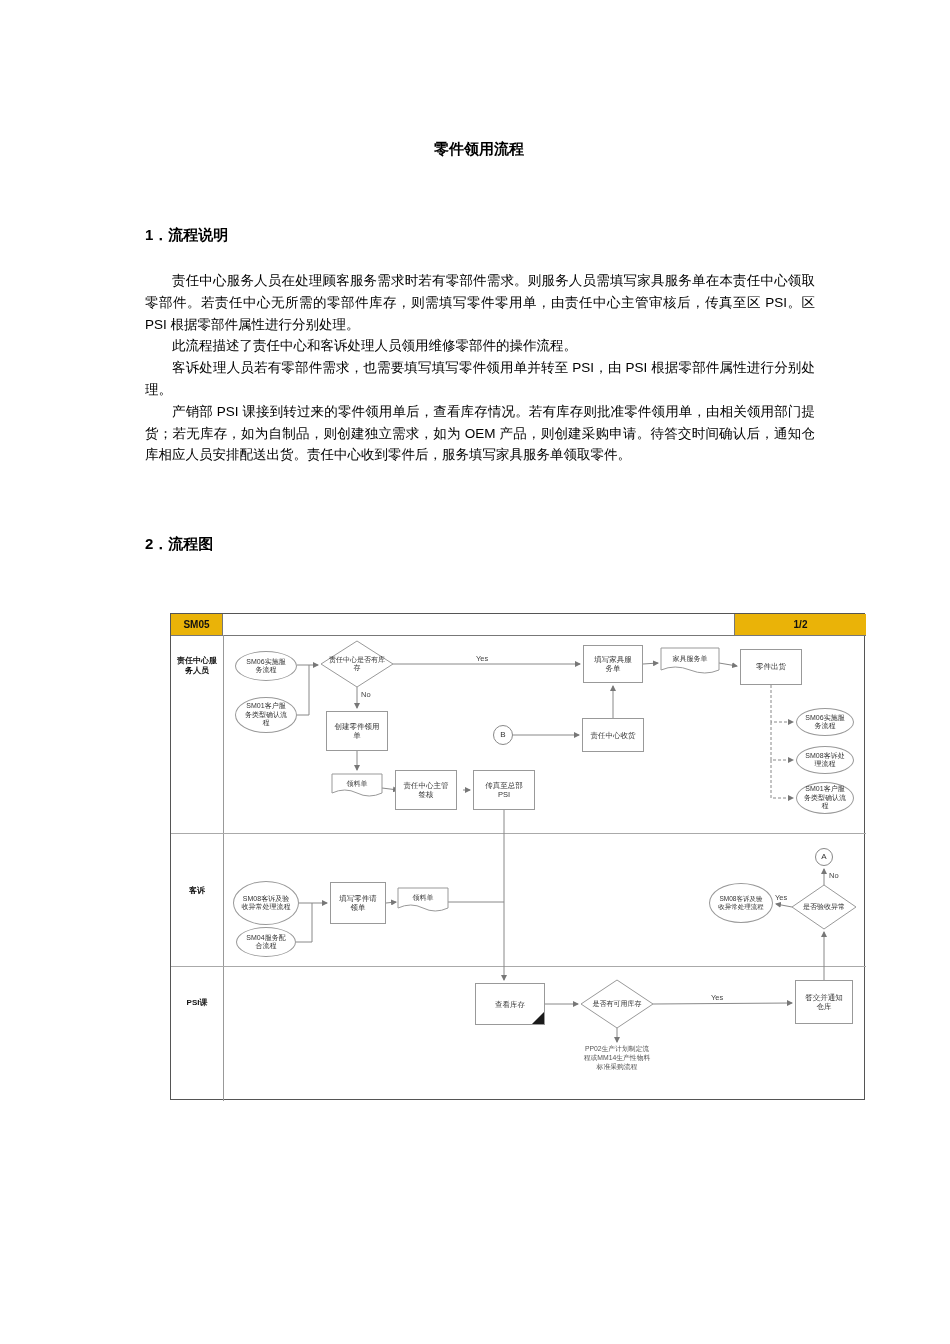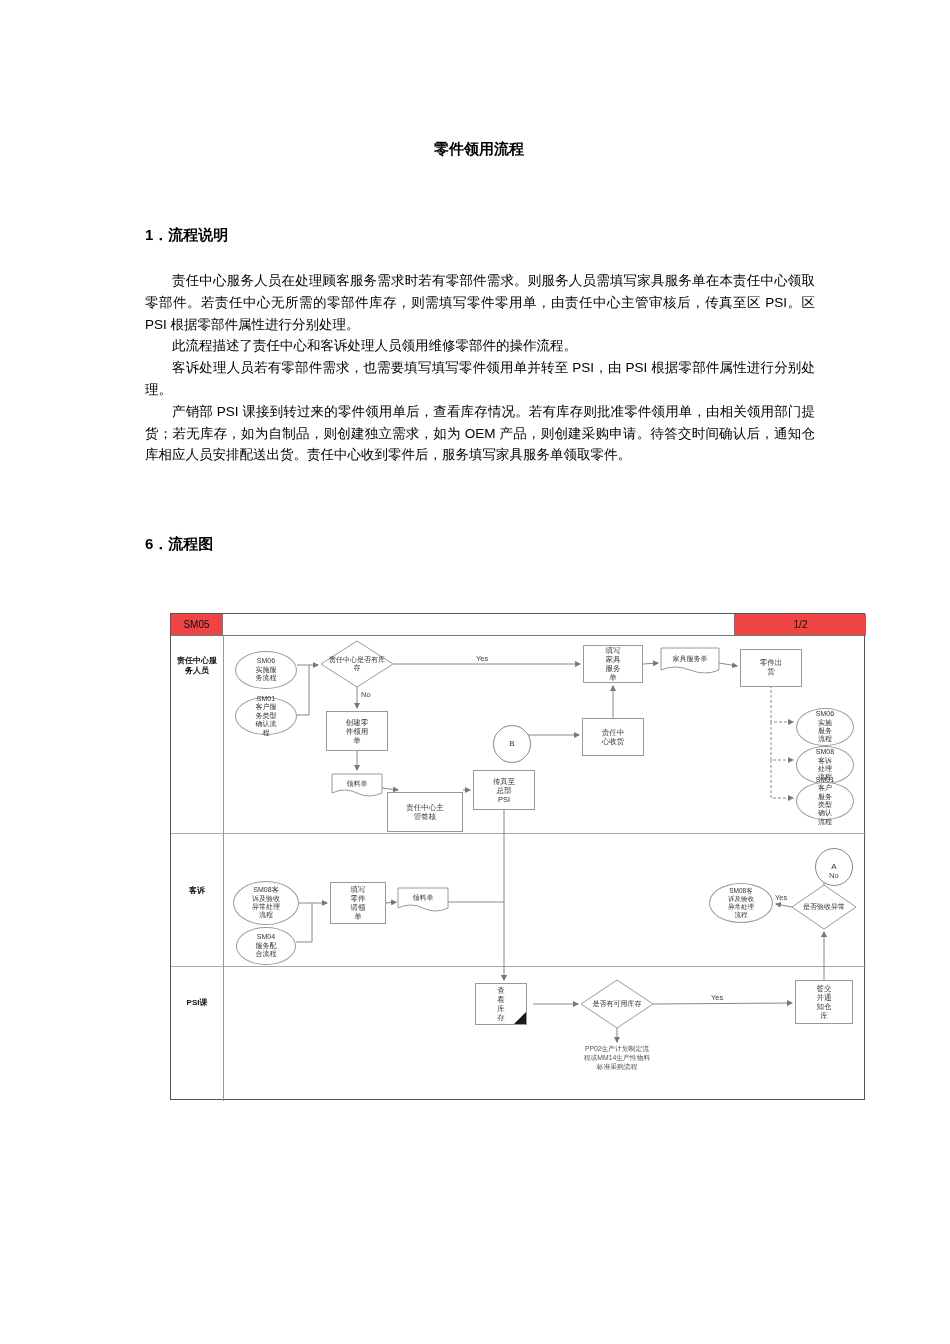--- a/index.html
+++ b/index.html
@@ -28,22 +28,22 @@
   }
   .body-text p { text-indent:2em; }
 
   
   .flowchart {
     position:absolute; left:170px; top:613px; width:695px; height:487px;
     border:1px solid #555; font-size:7.5px; color:#333; background:#fff;
   }
   .hdr-cell {
     position:absolute; top:0; height:21px;
-    display:flex; align-items:center; font-weight:normal; font-size:10px; color:#111;
-    background:#ef4444;
+    display:flex; align-items:center; font-weight:bold; font-size:10px; color:#111;
+    background:#eab308;
   }
   #hdr-code   { left:0;   width:52px;  justify-content:center; border-right:1px solid #777; }
   #hdr-title  { left:52px; width:511px; padding-left:6px; }
   #hdr-page   { left:563px; width:132px; justify-content:center; border-left:1px solid #777; }
   .hdr-bottom { position:absolute; top:21px; left:0; width:695px; border-top:1px solid #777; }
   .col-divider{ position:absolute; top:21px; left:52px; height:466px; border-left:1px solid #999; }
   .lane-sep   { position:absolute; left:0; width:695px; border-top:1px solid #aaa; }
   #lane-sep-1 { top:219px; }
   #lane-sep-2 { top:352px; }
 
@@ -54,21 +54,21 @@
   #lane-label-1 { top:42px; }
   #lane-label-2 { top:272px; }
   #lane-label-3 { top:384px; }
 
   svg.wires { position:absolute; top:0; left:0; width:695px; height:487px; z-index:1; }
 
   .node {
     position:absolute; z-index:2;
     display:flex; align-items:center; justify-content:center;
     text-align:center; line-height:1.2; background:#fff; color:#333;
-    padding:18px;
+    padding:7px;
   }
   .rect { border:1px solid #999; }
   .oval { border:1px solid #999; border-radius:50%; font-size:7px; }
   .connector-circle { border:1px solid #888; border-radius:50%; font-size:8px; color:#333; }
   .shape-text { position:absolute; z-index:2; display:flex; align-items:center; justify-content:center; text-align:center; line-height:1.2; background:transparent; }
   .flow-label { position:absolute; z-index:3; font-size:7.5px; color:#444; background:transparent; }
   .note-text { position:absolute; z-index:2; text-align:center; font-size:6.8px; color:#555; line-height:1.35; }
   .fold-corner {
     position:absolute; right:0; bottom:0; width:0; height:0; z-index:3;
     border-left:12px solid transparent; border-bottom:12px solid #1a1a1a;
@@ -81,21 +81,21 @@
 
 <div class="sec-heading" id="heading1">1．流程说明</div>
 
 <div class="body-text">
   <p>责任中心服务人员在处理顾客服务需求时若有零部件需求。则服务人员需填写家具服务单在本责任中心领取零部件。若责任中心无所需的零部件库存，则需填写零件零用单，由责任中心主管审核后，传真至区 PSI。区 PSI 根据零部件属性进行分别处理。</p>
   <p>此流程描述了责任中心和客诉处理人员领用维修零部件的操作流程。</p>
   <p>客诉处理人员若有零部件需求，也需要填写填写零件领用单并转至 PSI，由 PSI 根据零部件属性进行分别处理。</p>
   <p>产销部 PSI 课接到转过来的零件领用单后，查看库存情况。若有库存则批准零件领用单，由相关领用部门提货；若无库存，如为自制品，则创建独立需求，如为 OEM 产品，则创建采购申请。待答交时间确认后，通知仓库相应人员安排配送出货。责任中心收到零件后，服务填写家具服务单领取零件。</p>
 </div>
 
-<div class="sec-heading" id="heading2">6．流程图</div>
+<div class="sec-heading" id="heading2">2．流程图</div>
 
 <div class="flowchart">
 
   <div class="hdr-cell" id="hdr-code">SM05</div>
   <div class="hdr-cell" id="hdr-page">1/2</div>
   <div class="hdr-bottom"></div>
 
   <div class="col-divider"></div>
   <div class="lane-sep" id="lane-sep-1"></div>
   <div class="lane-sep" id="lane-sep-2"></div>
@@ -158,41 +158,41 @@
   <div class="node oval" style="left:64px;top:37px;width:62px;height:30px;">SM06实施服务流程</div>
   <div class="node oval" style="left:64px;top:83px;width:62px;height:36px;">SM01客户服务类型确认流程</div>
   <div class="shape-text" style="left:156px;top:36px;width:60px;height:28px;font-size:7px;">责任中心是否有库存</div>
   <div class="node rect" style="left:412px;top:31px;width:60px;height:38px;">填写家具服务单</div>
   <div class="shape-text" style="left:491px;top:37px;width:56px;height:16px;font-size:7px;">家具服务单</div>
   <div class="node rect" style="left:569px;top:35px;width:62px;height:36px;font-family:Liberation Mono, monospace;">零件出货</div>
   <div class="node rect" style="left:155px;top:97px;width:62px;height:40px;">创建零件领用单</div>
   <div class="node connector-circle" style="left:322px;top:111px;width:20px;height:20px;">B</div>
   <div class="node rect" style="left:411px;top:104px;width:62px;height:34px;">责任中心收货</div>
   <div class="shape-text" style="left:161px;top:163px;width:50px;height:14px;font-size:7px;">领料单</div>
-  <div class="node rect" style="left:216px;top:156px;width:76px;height:40px;margin-top:22px;">责任中心主管签核</div>
+  <div class="node rect" style="left:224px;top:156px;width:62px;height:40px;">责任中心主管签核</div>
   <div class="node rect" style="left:302px;top:156px;width:62px;height:40px;">传真至总部PSI</div>
   <div class="node oval" style="left:625px;top:94px;width:58px;height:28px;">SM06实施服务流程</div>
   <div class="node oval" style="left:625px;top:132px;width:58px;height:28px;">SM08客诉处理流程</div>
   <div class="node oval" style="left:625px;top:168px;width:58px;height:32px;">SM01客户服务类型确认流程</div>
 
   <div class="flow-label" style="left:305px;top:40px;">Yes</div>
   <div class="flow-label" style="left:190px;top:76px;">No</div>
 
   <div class="node oval" style="left:62px;top:267px;width:66px;height:44px;">SM08客诉及验收异常处理流程</div>
   <div class="node oval" style="left:65px;top:313px;width:60px;height:30px;">SM04服务配合流程</div>
   <div class="node rect" style="left:159px;top:268px;width:56px;height:42px;">填写零件请领单</div>
   <div class="shape-text" style="left:227px;top:277px;width:50px;height:14px;font-size:7px;">领料单</div>
   <div class="node connector-circle" style="left:644px;top:234px;width:18px;height:18px;">A</div>
   <div class="shape-text" style="left:628px;top:282px;width:50px;height:22px;font-size:7px;">是否验收异常</div>
   <div class="node oval" style="left:538px;top:269px;width:64px;height:40px;font-size:6.5px;">SM08客诉及验收异常处理流程</div>
 
   <div class="flow-label" style="left:658px;top:257px;">No</div>
   <div class="flow-label" style="left:604px;top:279px;">Yes</div>
 
-  <div class="node rect" style="left:304px;top:369px;width:52px;height:42px;">
+  <div class="node rect" style="left:304px;top:369px;width:70px;height:42px;">
     <span>查看库存</span>
     <span class="fold-corner"></span>
   </div>
   <div class="shape-text" style="left:418px;top:376px;width:56px;height:28px;font-size:7px;">是否有可用库存</div>
   <div class="node rect" style="left:624px;top:366px;width:58px;height:44px;">答交并通知仓库</div>
   <div class="note-text" style="left:412px;top:430px;width:68px;">PP02生产计划制定流程或MM14生产性物料标准采购流程</div>
 
   <div class="flow-label" style="left:540px;top:379px;">Yes</div>
 
 </div>

